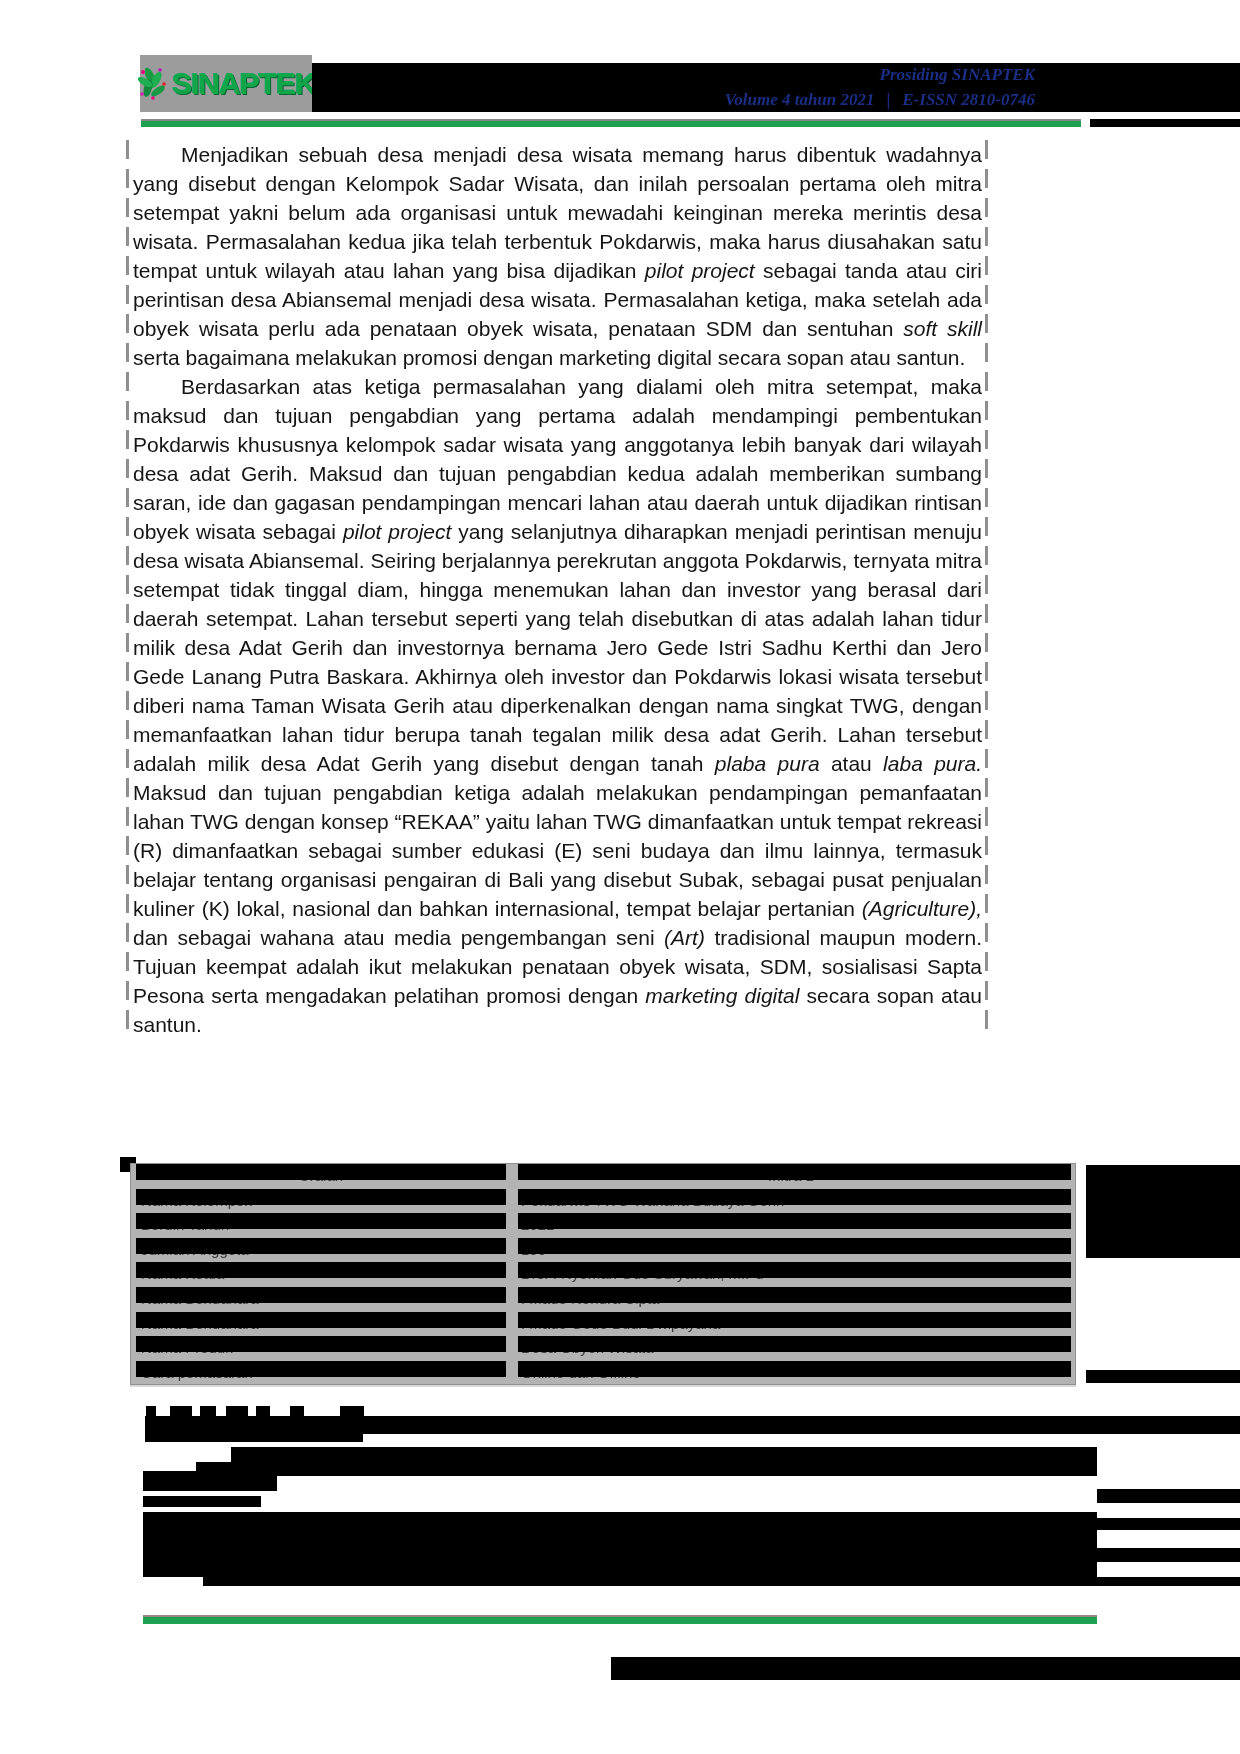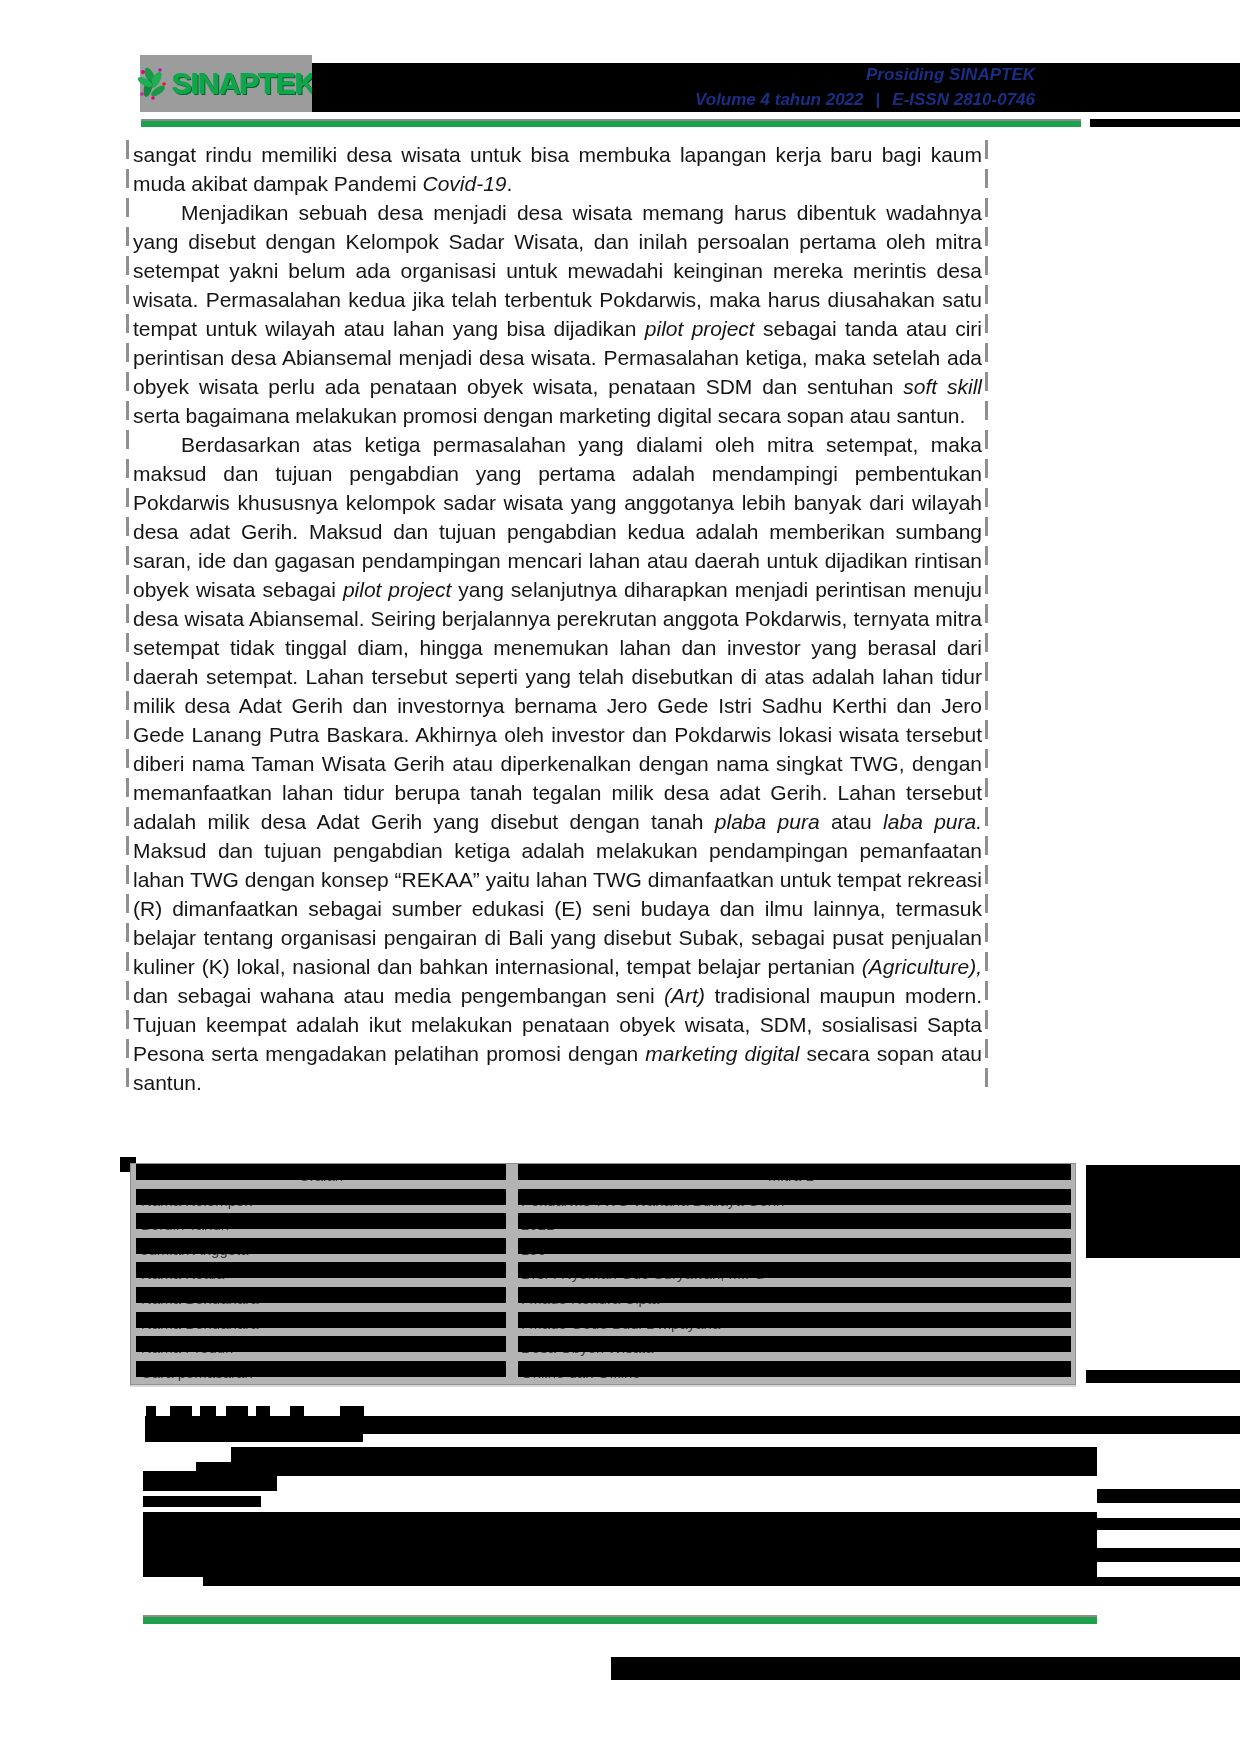--- a/index.html
+++ b/index.html
@@ -22,21 +22,21 @@
     text-shadow:1px 1px 0 #063, -1px -1px 0 #0a5;
     font-stretch:condensed;
   }
   .header-band{
     position:absolute;left:312px;top:63px;right:0;height:49px;
     background:#000000;
     display:flex;flex-direction:column;justify-content:space-between;
     align-items:flex-end;padding:2px 205px 3px 0;box-sizing:border-box;
   }
   .journal-line{
-    font-family:Liberation Sans, sans-serif;
+    font-family:Liberation Serif, serif;
     font-style:italic;font-weight:bold;
     color:#1b2e85;font-size:17px;line-height:19px;white-space:nowrap;
   }
   .journal-line .sep{padding:0 12px;font-style:normal;}
   .rule1-green{position:absolute;left:141px;top:119px;width:940px;height:8px;
     background:#1ea14f;border-top:2px solid #8a8a8a;box-sizing:border-box;}
   .rule1-black{position:absolute;left:1090px;top:119px;width:150px;height:8px;background:#000;}
   
   .bodytext{
     position:absolute;left:133px;top:140px;width:849px;
@@ -98,30 +98,29 @@
           <circle cx="17" cy="34" r="1.8" fill="#e6007e"></circle>
         </g>
       </svg>
     </span>
     <span class="logo-text">SINAPTEK</span>
   </div>
 
   <div class="header-band">
     <div class="journal-line">Prosiding SINAPTEK</div>
     <div class="journal-line">
-      <span>Volume 4 tahun 2022</span><span class="sep">|</span><span>E-ISSN 2810-0746</span>
+      <span>Volume 4 tahun 2021</span><span class="sep">|</span><span>E-ISSN 2810-0746</span>
     </div>
   </div>
   <div class="rule1-green"></div>
   <div class="rule1-black"></div>
 
   <div class="bodytext">
     <div class="tickstrip left"></div>
     <div class="tickstrip right"></div>
-    <p><span>sangat rindu memiliki desa wisata untuk bisa membuka lapangan kerja baru bagi kaum muda akibat dampak Pandemi </span><span class="it">Covid-19</span><span>.</span></p>
     <p class="ind"><span>Menjadikan sebuah desa menjadi desa wisata memang harus dibentuk wadahnya yang disebut dengan Kelompok Sadar Wisata, dan inilah persoalan pertama oleh mitra setempat yakni belum ada organisasi untuk mewadahi keinginan mereka merintis desa wisata. Permasalahan kedua jika telah terbentuk Pokdarwis, maka harus diusahakan satu tempat untuk wilayah atau lahan yang bisa dijadikan </span><span class="it">pilot project</span><span> sebagai tanda atau ciri perintisan desa Abiansemal menjadi desa wisata. Permasalahan ketiga, maka setelah ada obyek wisata perlu ada penataan obyek wisata, penataan SDM dan sentuhan </span><span class="it">soft skill</span><span> serta bagaimana melakukan promosi dengan marketing digital secara sopan atau santun.</span></p>
     <p class="ind"><span>Berdasarkan atas ketiga permasalahan yang dialami oleh mitra setempat, maka maksud dan tujuan pengabdian yang pertama adalah mendampingi pembentukan Pokdarwis khususnya kelompok sadar wisata yang anggotanya lebih banyak dari wilayah desa adat Gerih. Maksud dan tujuan pengabdian kedua adalah memberikan sumbang saran, ide dan gagasan pendampingan mencari lahan atau daerah untuk dijadikan rintisan obyek wisata sebagai </span><span class="it">pilot project</span><span> yang selanjutnya diharapkan menjadi perintisan menuju desa wisata Abiansemal. Seiring berjalannya perekrutan anggota Pokdarwis, ternyata mitra setempat tidak tinggal diam, hingga menemukan lahan dan investor yang berasal dari daerah setempat. Lahan tersebut seperti yang telah disebutkan di atas adalah lahan tidur milik desa Adat Gerih dan investornya bernama Jero Gede Istri Sadhu Kerthi dan Jero Gede Lanang Putra Baskara. Akhirnya oleh investor dan Pokdarwis lokasi wisata tersebut diberi nama Taman Wisata Gerih atau diperkenalkan dengan nama singkat TWG, dengan memanfaatkan lahan tidur berupa tanah tegalan milik desa adat Gerih. Lahan tersebut adalah milik desa Adat Gerih yang disebut dengan tanah </span><span class="it">plaba pura</span><span> atau </span><span class="it">laba pura.</span><span>  Maksud dan tujuan pengabdian ketiga adalah melakukan pendampingan pemanfaatan lahan TWG dengan konsep “REKAA” yaitu lahan TWG dimanfaatkan untuk tempat rekreasi (R) dimanfaatkan sebagai sumber edukasi (E) seni budaya dan ilmu lainnya, termasuk belajar tentang organisasi pengairan di Bali yang disebut Subak, sebagai pusat penjualan kuliner (K) lokal, nasional dan bahkan internasional, tempat belajar pertanian </span><span class="it">(Agriculture),</span><span> dan sebagai wahana atau media pengembangan seni </span><span class="it">(Art)</span><span> tradisional maupun modern. Tujuan keempat adalah ikut melakukan penataan obyek wisata, SDM, sosialisasi Sapta Pesona serta mengadakan pelatihan promosi dengan </span><span class="it">marketing digital</span><span> secara sopan atau santun.</span></p>
   </div>
 
   <div class="tbl-corner"></div>
   <div class="tbl" id="profil-table">
       <div class="trow">
         <div class="ghost c1">Uraian</div>
         <div class="ghost c2">Mitra 1</div>
         <div class="bar b1"></div>

